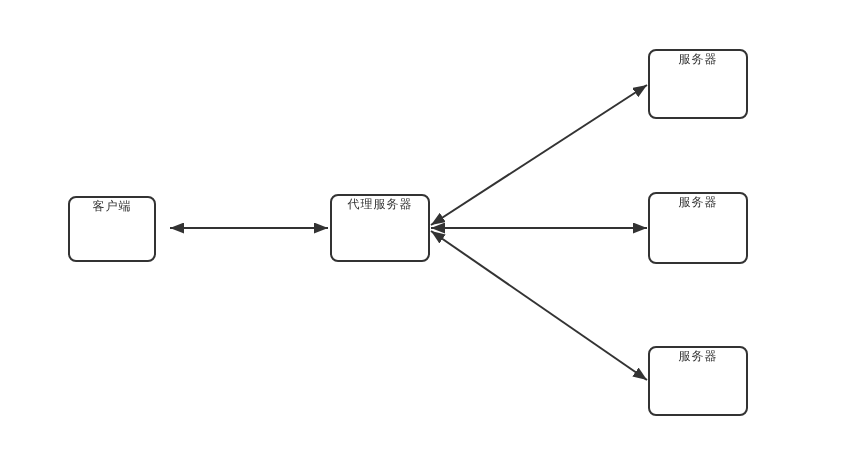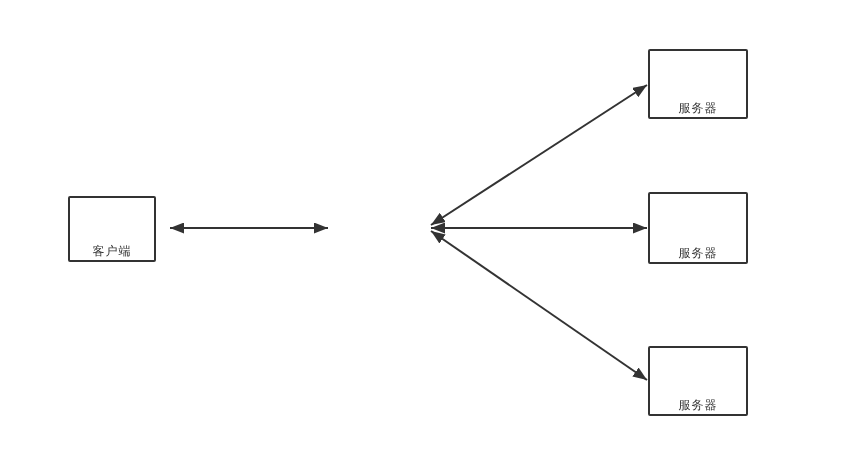--- a/index.html
+++ b/index.html
@@ -20,23 +20,23 @@
     left: 0;
     top: 0;
     width: 860px;
     height: 468px;
   }
   .node {
     position: absolute;
     box-sizing: border-box;
     background: #ffffff;
     border: 2px solid #333333;
-    border-radius: 2px;
+    border-radius: 8px;
     display: flex;
-    align-items: flex-end;
+    align-items: flex-start;
     justify-content: center;
   }
   .node-label {
     font-size: 12px;
     color: #333333;
     letter-spacing: 1px;
     white-space: nowrap;
   }
   .node-client       { left: 68px;  top: 196px; width: 88px; height: 66px; }
   .node-proxy        { left: 330px; top: 194px; width: 100px; height: 68px; }
@@ -62,20 +62,23 @@
     <line class="edge-line" x1="170" y1="228" x2="328" y2="228" marker-start="url(#arrow)" marker-end="url(#arrow)"></line>
     <line class="edge-line" x1="431" y1="225" x2="647" y2="85" marker-start="url(#arrow)" marker-end="url(#arrow)"></line>
     <line class="edge-line" x1="431" y1="228" x2="647" y2="228" marker-start="url(#arrow)" marker-end="url(#arrow)"></line>
     <line class="edge-line" x1="431" y1="231" x2="647" y2="380" marker-start="url(#arrow)" marker-end="url(#arrow)"></line>
   </svg>
 
   <div class="node node-client">
     <span class="node-label">客户端</span>
   </div>
 
+  <div class="node node-proxy">
+    <span class="node-label">代理服务器</span>
+  </div>
 
   <div class="node node-server-top">
     <span class="node-label">服务器</span>
   </div>
 
   <div class="node node-server-mid">
     <span class="node-label">服务器</span>
   </div>
 
   <div class="node node-server-bot">

